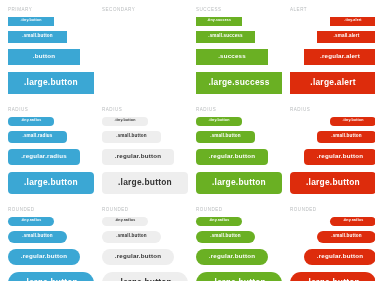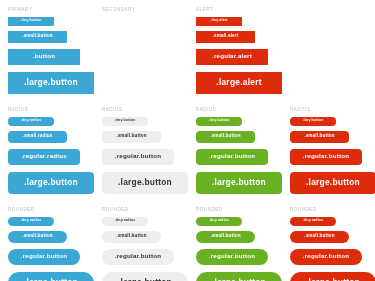--- a/index.html
+++ b/index.html
@@ -114,40 +114,49 @@
   .v-secondary { background: #eeeeee; color: #333333; }
   .v-success   { background: #6ab023; }
   .v-alert     { background: #dd2c0c; }
 
   
   .band-sharp   .btn { border-radius: 0px; }
   .band-radius  .btn { border-radius: 4px; }
   .band-rounded .btn { border-radius: 999px; }
 
   
-  .col-alert .stack { overflow: visible; }
+  .col-alert .stack { overflow: visible; align-items: flex-end; }
 </style>
 </head>
 <body>
 
 <div class="sheet">
 
 <div class="band band-sharp">
       <div class="col col-primary">
         <div class="col-head">PRIMARY</div>
         <div class="stack">
           <button class="btn sz-tiny v-primary">.tiny.button</button>
           <button class="btn sz-small v-primary">.small.button</button>
           <button class="btn sz-regular v-primary">.button</button>
           <button class="btn sz-large v-primary">.large.button</button>
         </div>
       </div>
       <div class="col col-secondary">
         <div class="col-head">SECONDARY</div>
       </div>
+      <div class="col col-success">
+        <div class="col-head">SUCCESS</div>
+        <div class="stack">
+          <button class="btn sz-tiny v-success">.tiny.success</button>
+          <button class="btn sz-small v-success">.small.success</button>
+          <button class="btn sz-regular v-success">.success</button>
+          <button class="btn sz-large v-success">.large.success</button>
+        </div>
+      </div>
       <div class="col col-alert">
         <div class="col-head">ALERT</div>
         <div class="stack">
           <button class="btn sz-tiny v-alert">.tiny.alert</button>
           <button class="btn sz-small v-alert">.small.alert</button>
           <button class="btn sz-regular v-alert">.regular.alert</button>
           <button class="btn sz-large v-alert">.large.alert</button>
         </div>
       </div>
     </div>

